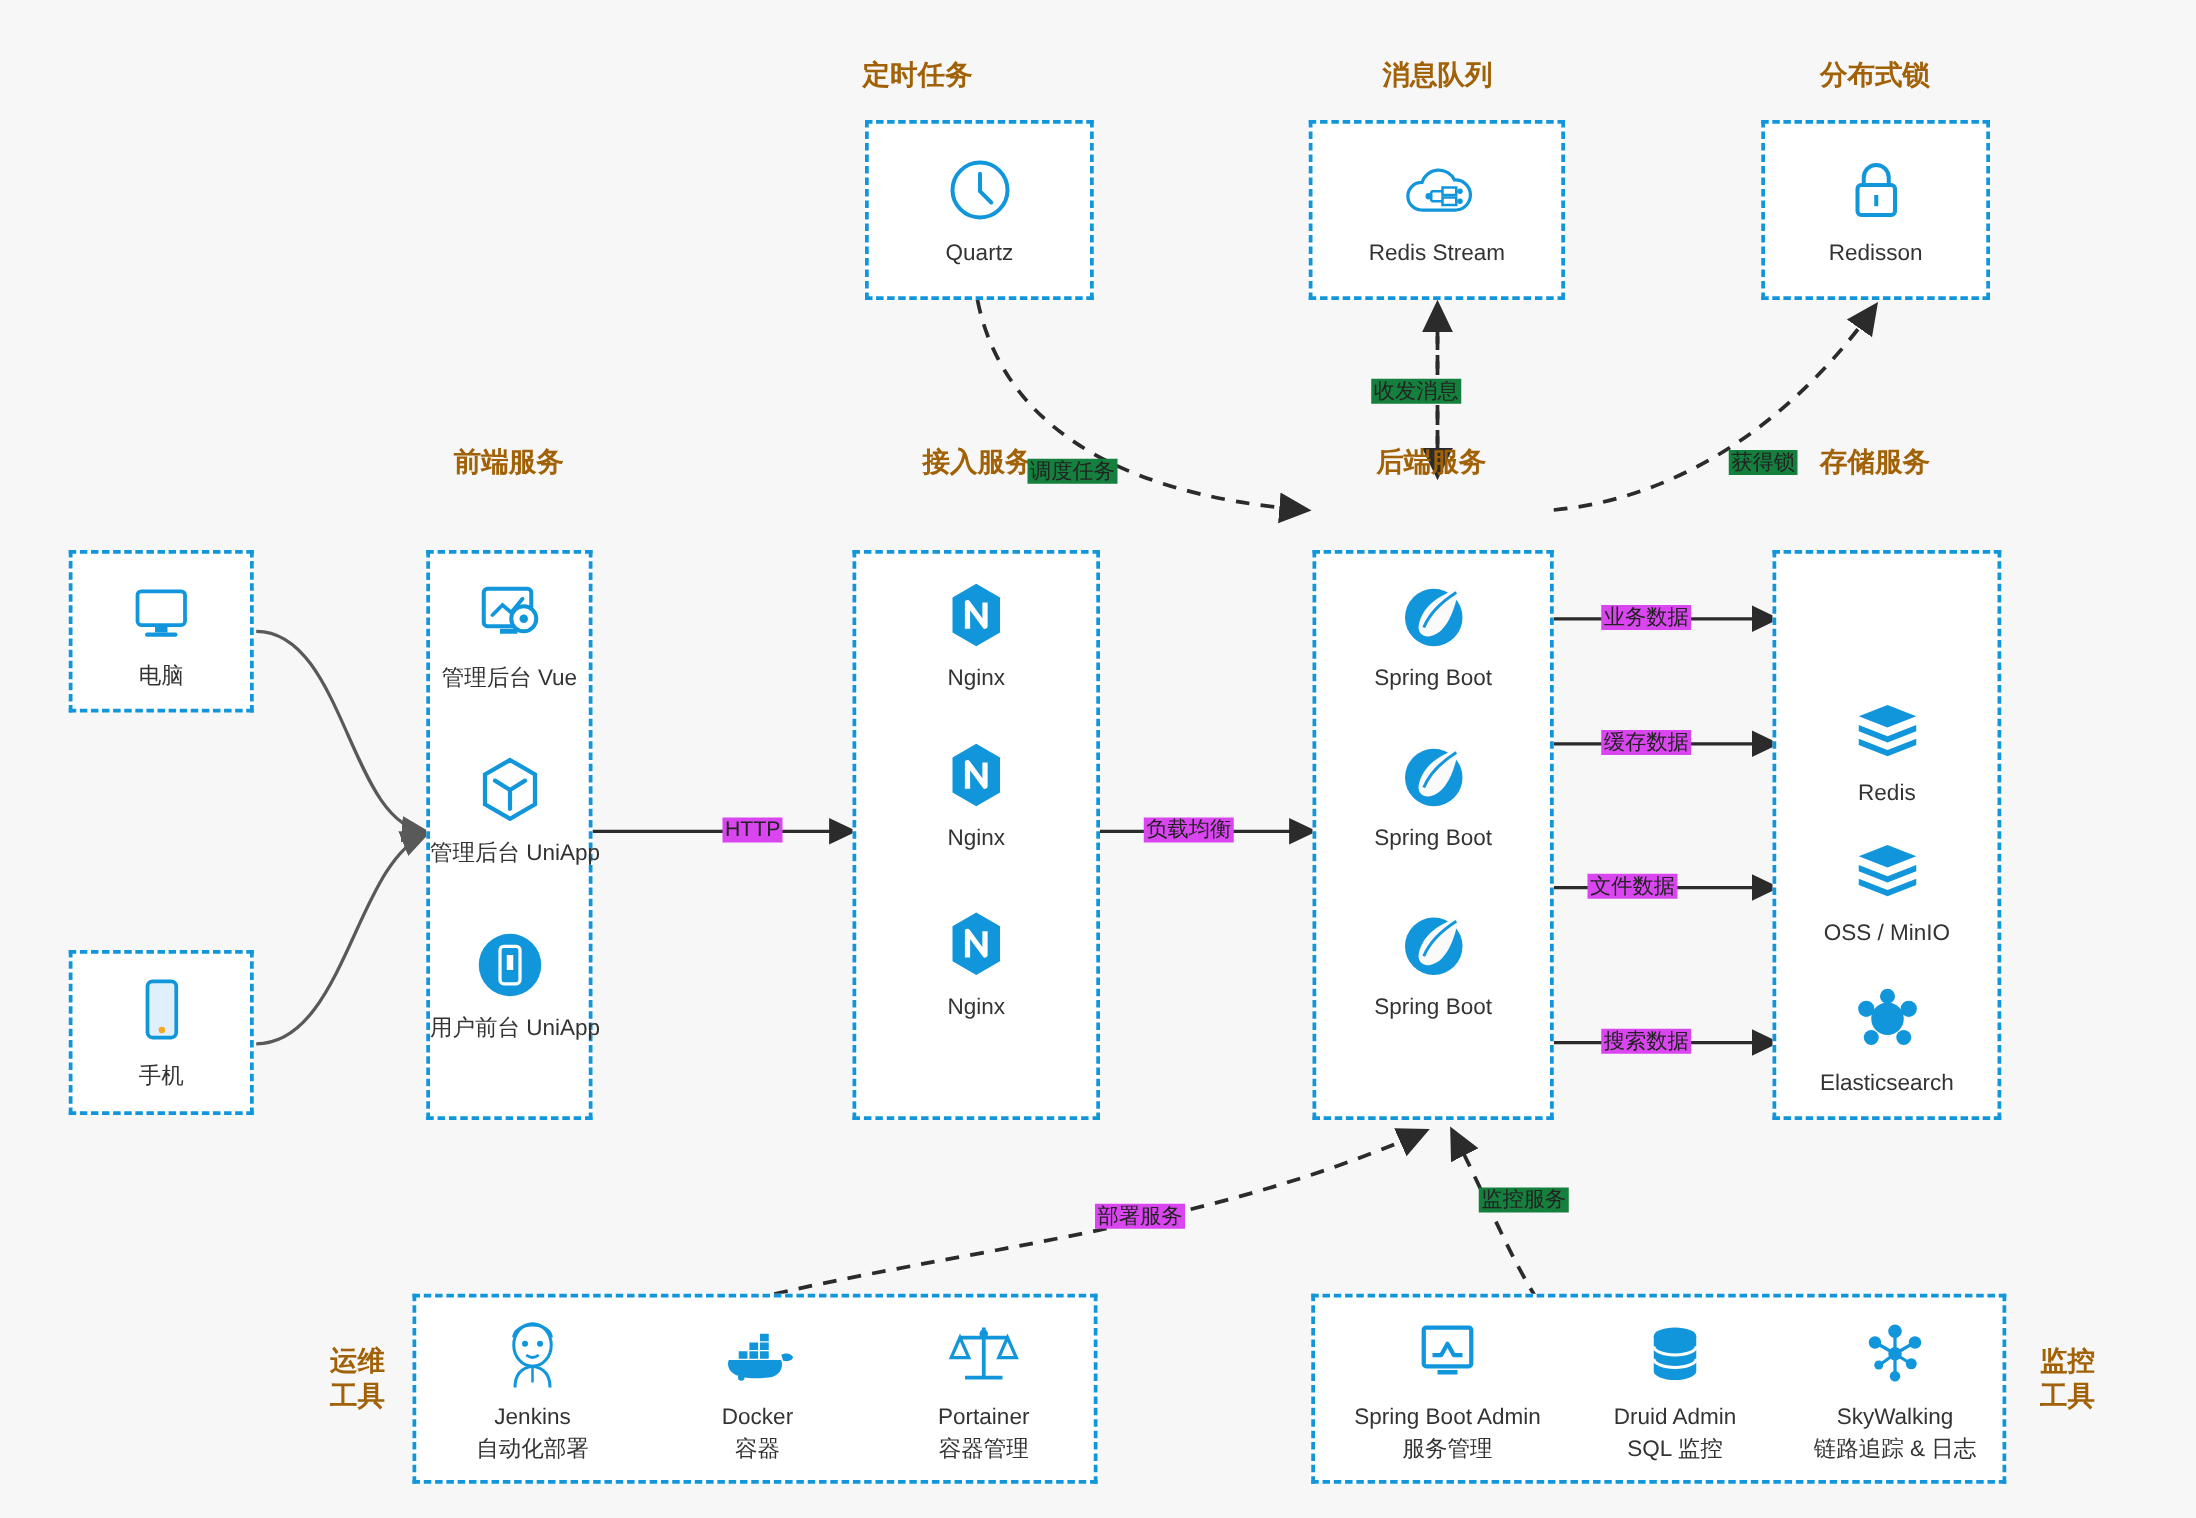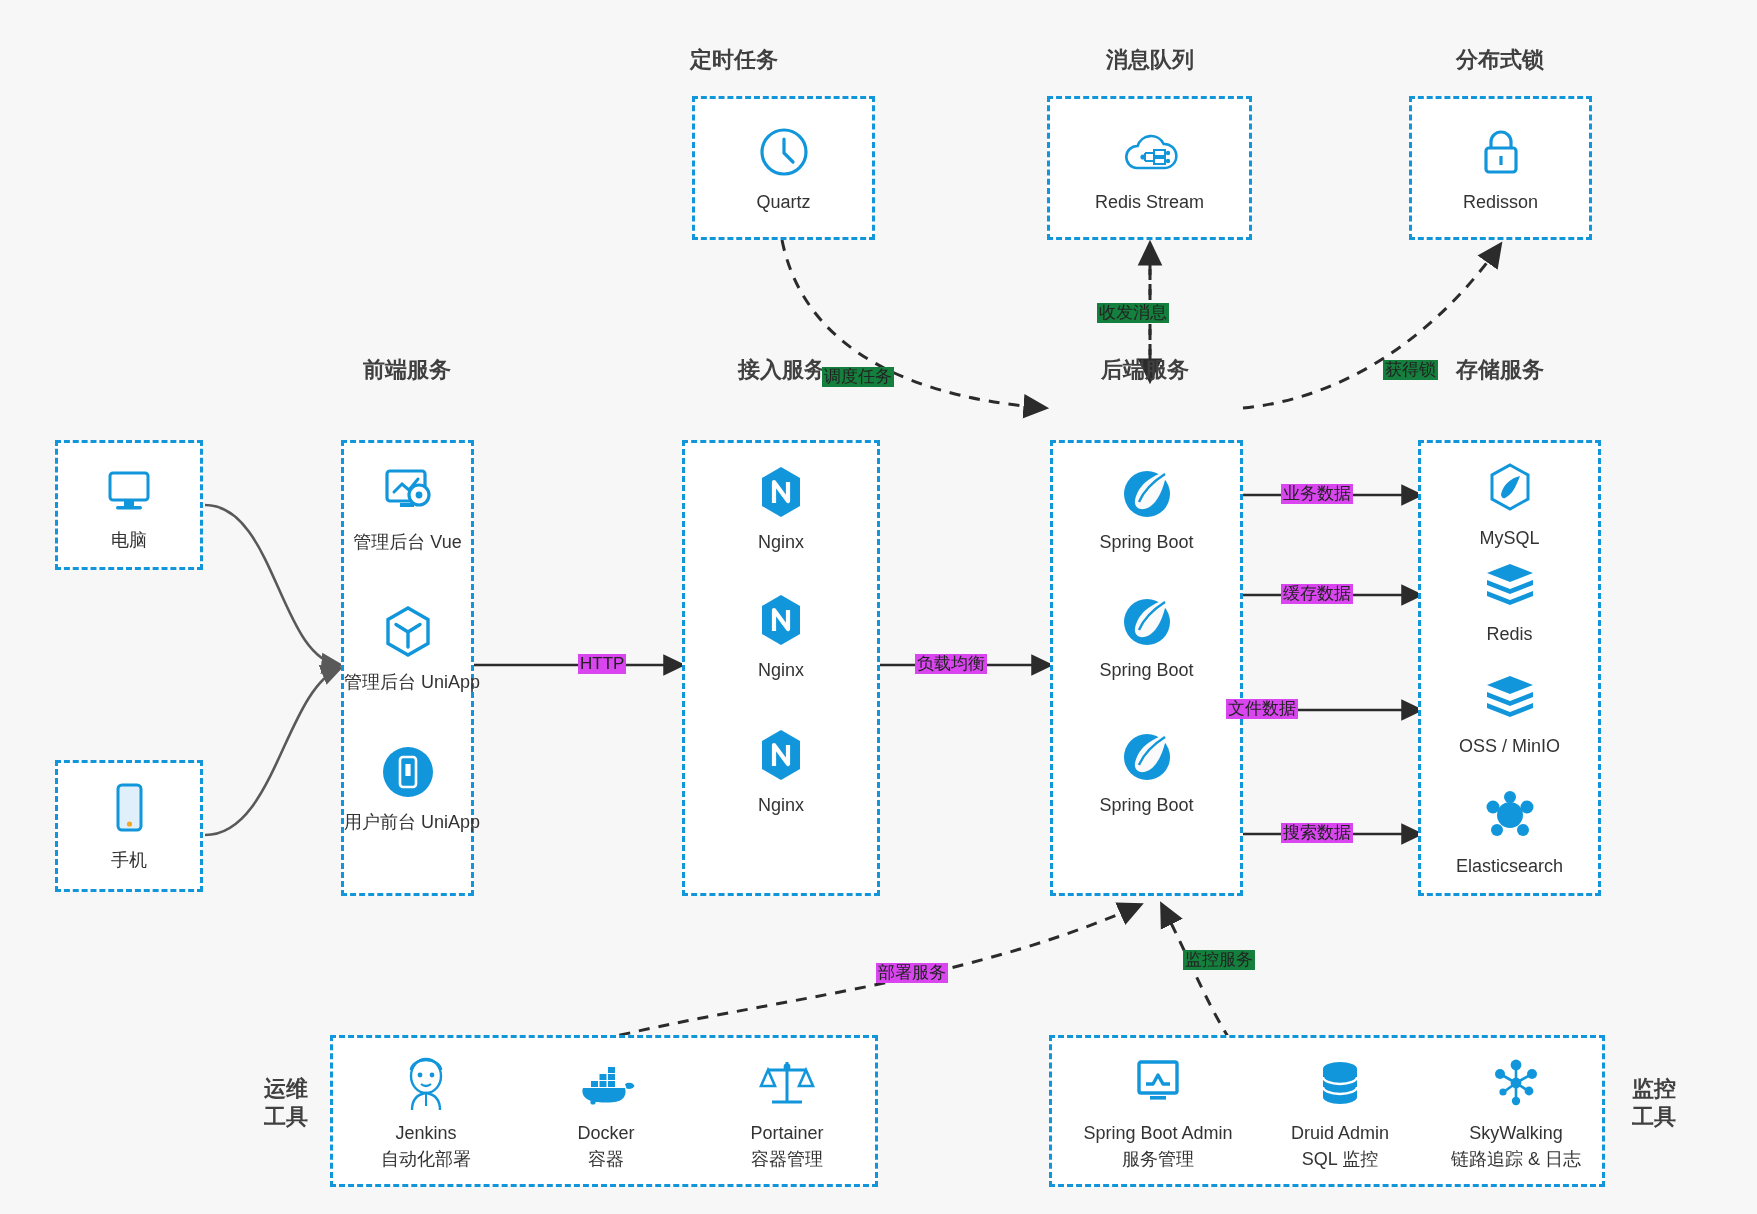--- a/index.html
+++ b/index.html
@@ -27,21 +27,21 @@
 
   
   .box{
     position:absolute;
     border:3px dashed #1296db;
     background:#ffffff;
     box-sizing:border-box;
   }
   .gtitle{
     position:absolute;
-    color:#404040;font-weight:bold;font-size:22px;
+    color:#a16207;font-weight:bold;font-size:22px;
     text-align:center;white-space:nowrap;
   }
   .gtitle.side{line-height:1.25;}
 
   
   .node{position:absolute;text-align:center;width:100%;left:0;}
   .node .ico{height:62px;display:flex;align-items:center;justify-content:center;}
   .node .lbl{font-size:18px;color:#333;margin-top:7px;line-height:1.35;white-space:nowrap;}
 
   
@@ -261,29 +261,20 @@
           <path d="M49 8 C33 13 20 22 17 37 C16 43 20 47 26 46 C37 44 45 30 49 8 Z" fill="#fafafa"></path>
           <path d="M47 11 C36 18 26 27 21 39" fill="none" stroke="#1296db" stroke-width="2.4"></path>
         </svg>
       </div>
       <div class="lbl">Spring Boot</div>
     </div>
   </div>
 
   <div class="gtitle" style="left:1410px;top:355px;width:180px;">存储服务</div>
   <div class="box" style="left:1418px;top:440px;width:183px;height:456px;">
-    <div class="node" style="top:14px;">
-      <div class="ico">
-        <svg width="54" height="54" viewBox="0 0 54 54">
-          <path d="M27 4 L45 14 L45 38 L27 48 L9 38 L9 14 Z" fill="none" stroke="#1296db" stroke-width="3"></path>
-          <path d="M18 33 C21 22 29 17 37 15 C33 25 30 33 22 37 C20 38 18 36 18 33 Z" fill="#1296db"></path>
-        </svg>
-      </div>
-      <div class="lbl">MySQL</div>
-    </div>
     <div class="node" style="top:110px;">
       <div class="ico">
         <svg width="58" height="50" viewBox="0 0 58 50">
           <path d="M29 5 L52 14 L29 23 L6 14 Z" fill="#1296db"></path>
           <path d="M6 21 L29 30 L52 21 L52 26 L29 35 L6 26 Z" fill="#1296db"></path>
           <path d="M6 32 L29 41 L52 32 L52 37 L29 46 L6 37 Z" fill="#1296db"></path>
         </svg>
       </div>
       <div class="lbl">Redis</div>
     </div>
@@ -413,18 +404,18 @@
     <div>工具</div>
   </div>
 
   <div class="elabel" style="left:578px;top:654px;">HTTP</div>
   <div class="elabel" style="left:915px;top:654px;">负载均衡</div>
   <div class="elabel blank" style="left:822px;top:367px;">调度任务</div>
   <div class="elabel blank" style="left:1097px;top:303px;">收发消息</div>
   <div class="elabel blank" style="left:1383px;top:360px;">获得锁</div>
   <div class="elabel" style="left:1281px;top:484px;">业务数据</div>
   <div class="elabel" style="left:1281px;top:584px;">缓存数据</div>
-  <div class="elabel" style="left:1226px;top:699px;">文件数据</div>
+  <div class="elabel" style="left:1270px;top:699px;">文件数据</div>
   <div class="elabel" style="left:1281px;top:823px;">搜索数据</div>
   <div class="elabel" style="left:876px;top:963px;">部署服务</div>
   <div class="elabel blank" style="left:1183px;top:950px;">监控服务</div>
 
 </div>
 
 </body></html>

